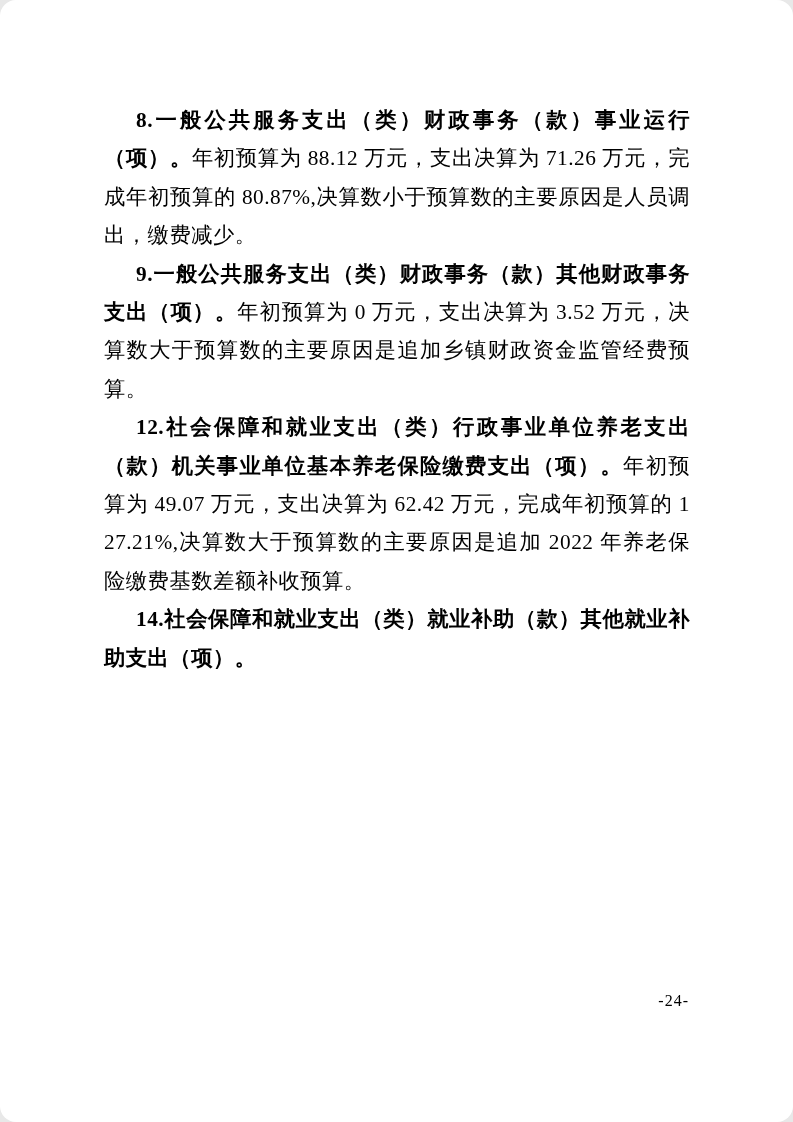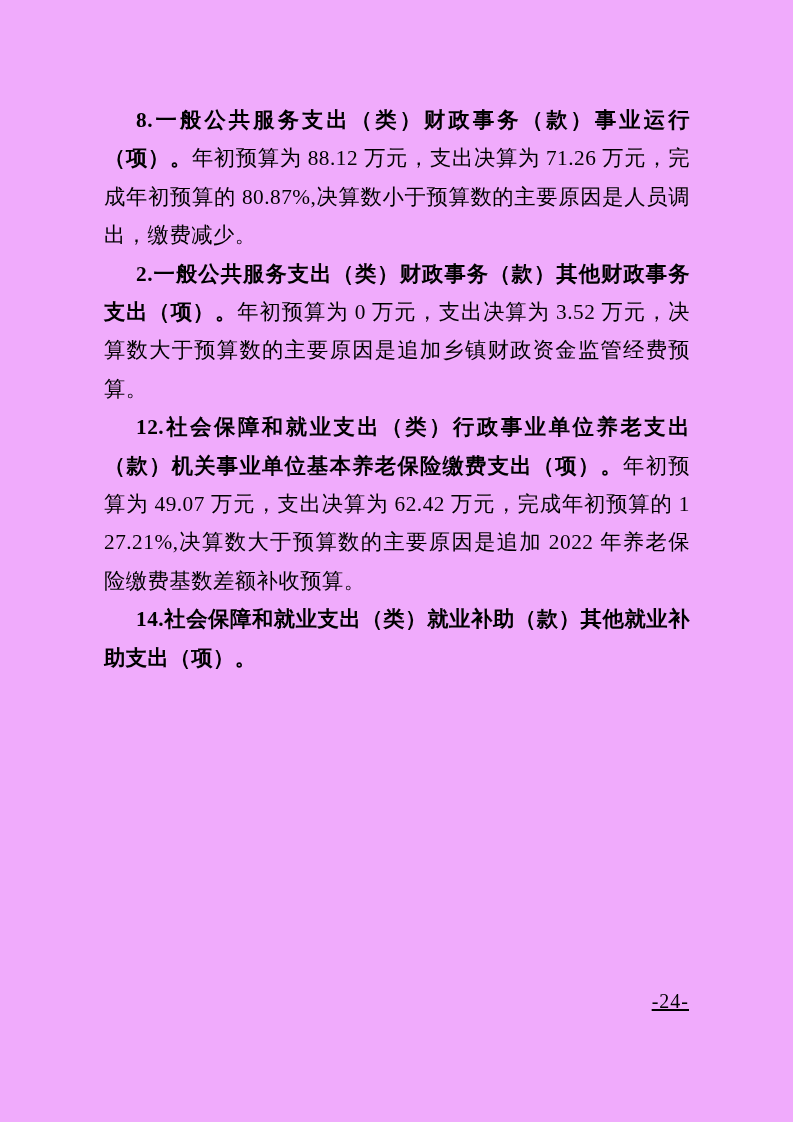--- a/index.html
+++ b/index.html
@@ -6,24 +6,25 @@
   html, body {
     margin: 0;
     padding: 0;
     background: #e8e8e8;
   }
   .page {
     position: relative;
     width: 793px;
     height: 1122px;
     margin: 0 auto;
-    background: #f0abfc;
+    background: #ffffff;
     overflow: hidden;
     font-family: "Liberation Serif", "DejaVu Serif", serif;
     color: #000000;
+    border-radius: 16px;
   }
   .content {
     position: absolute;
     left: 104px;
     top: 101px;
     width: 586px;
   }
   p.para {
     margin: 0;
     padding: 0;
@@ -37,38 +38,37 @@
   p.para .heading {
     font-weight: bold;
   }
   p.para .body {
     font-weight: normal;
   }
   .page-number {
     position: absolute;
     right: 104px;
     top: 988px;
-    font-size: 20px;
+    font-size: 16px;
     line-height: 26px;
     letter-spacing: 1px;
-    text-decoration: underline;
   }
 </style>
 </head>
 <body>
 
 <div class="page">
   <div class="content">
 
     <p class="para">
       <span class="heading">8.一般公共服务支出（类）财政事务（款）事业运行（项）。</span><span class="body">年初预算为 88.12 万元，支出决算为 71.26 万元，完成年初预算的 80.87%,决算数小于预算数的主要原因是人员调出，缴费减少。</span>
     </p>
 
     <p class="para">
-      <span class="heading">2.一般公共服务支出（类）财政事务（款）其他财政事务支出（项）。</span><span class="body">年初预算为 0 万元，支出决算为 3.52 万元，决算数大于预算数的主要原因是追加乡镇财政资金监管经费预算。</span>
+      <span class="heading">9.一般公共服务支出（类）财政事务（款）其他财政事务支出（项）。</span><span class="body">年初预算为 0 万元，支出决算为 3.52 万元，决算数大于预算数的主要原因是追加乡镇财政资金监管经费预算。</span>
     </p>
 
 
 
     <p class="para">
       <span class="heading">12.社会保障和就业支出（类）行政事业单位养老支出（款）机关事业单位基本养老保险缴费支出（项）。</span><span class="body">年初预算为 49.07 万元，支出决算为 62.42 万元，完成年初预算的 127.21%,决算数大于预算数的主要原因是追加 2022 年养老保险缴费基数差额补收预算。</span>
     </p>
 
 
     <p class="para">

